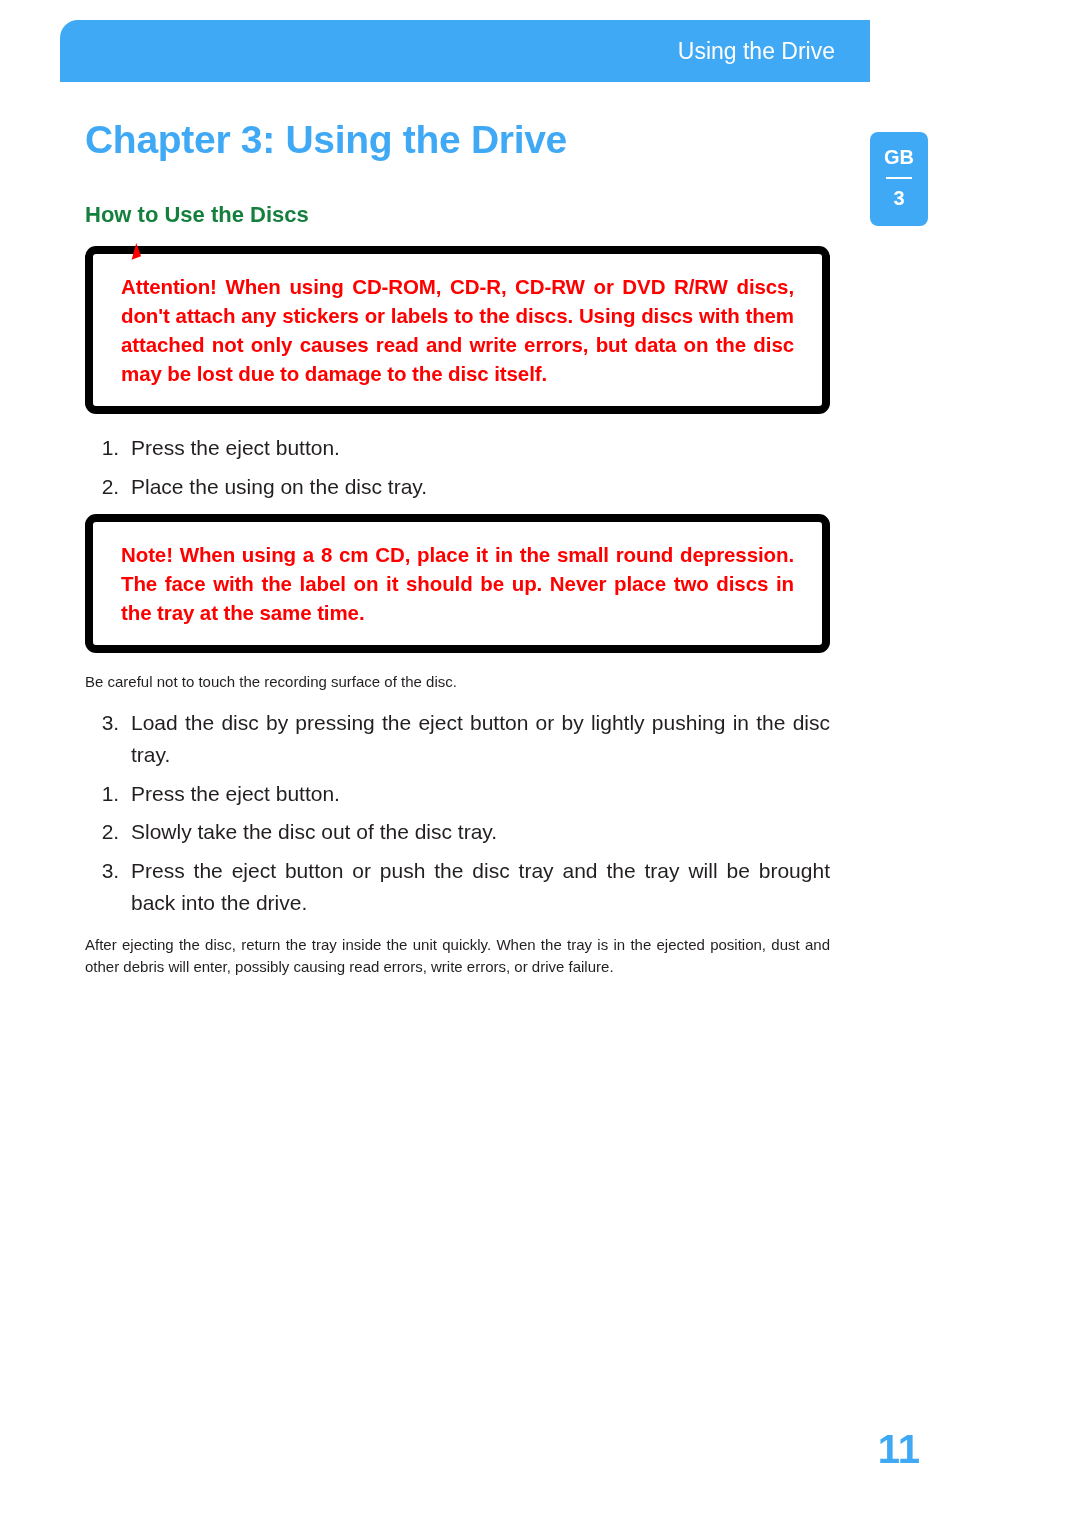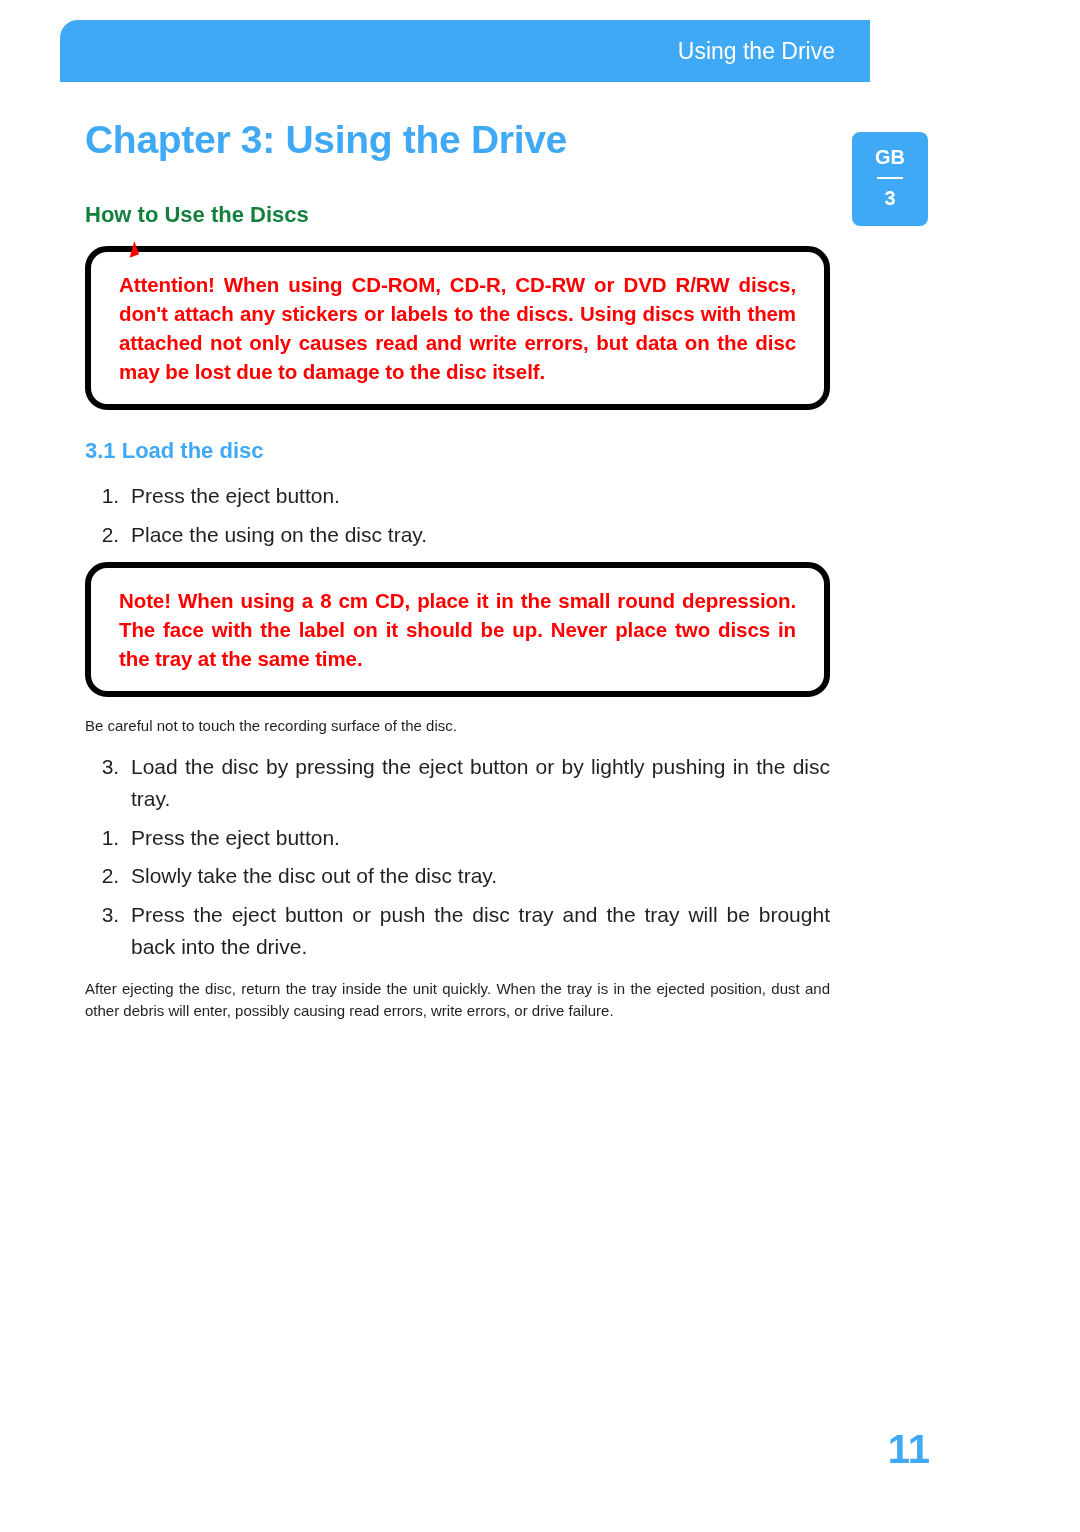--- a/index.html
+++ b/index.html
@@ -16,21 +16,21 @@
     border-bottom-left-radius: 0;
     display: flex; align-items: center; justify-content: flex-end;
     padding-right: 35px;
   }
   .header-bar span { color: #ffffff; font-size: 23px; }
 
   
   .side-tab {
     position: absolute;
     top: 132px; right: 152px;
-    width: 76px;
+    width: 58px;
     background: #3fa9f5;
     border-radius: 8px;
     color: #ffffff;
     text-align: center;
     font-weight: 700;
     font-size: 20px;
     padding: 14px 0 16px 0;
   }
   .side-tab .rule { height: 2px; background: #ffffff; width: 26px; margin: 8px auto; }
 
@@ -55,22 +55,22 @@
   }
 
   h3.subsection {
     color: #3fa9f5;
     font-size: 22px;
     font-weight: 800;
     margin: 28px 0 16px 0;
   }
 
   .callout {
-    border: 6px solid #000000;
-    border-radius: 22px;
+    border: 8px solid #000000;
+    border-radius: 11px;
     padding: 18px 28px 18px 28px;
     margin: 10px 0 18px 0;
     position: relative;
   }
   .callout.with-tail::before {
     content: "";
     position: absolute;
     top: -4px; left: 38px;
     width: 0; height: 0;
     border-left: 10px solid transparent;
@@ -97,21 +97,21 @@
 
   p.body {
     font-size: 15px;
     line-height: 1.45;
     margin: 14px 0;
     text-align: justify;
   }
 
   .page-number {
     position: absolute;
-    right: 150px; bottom: 60px;
+    right: 160px; bottom: 60px;
     color: #3fa9f5;
     font-size: 40px;
     font-weight: 800;
   }
 </style>
 </head>
 <body>
 
 <div class="page">
 
@@ -128,21 +128,20 @@
   <div class="content">
 
     <h1 class="chapter">Chapter 3:  Using the Drive</h1>
 
     <h2 class="section">How to Use the Discs</h2>
 
     <div class="callout with-tail">
       <p>Attention! When using CD-ROM, CD-R, CD-RW or DVD R/RW discs, don't attach any stickers or labels to the discs. Using discs with them attached not only causes read and write errors, but data on the disc may be lost due to damage to the disc itself.</p>
     </div>
 
-    <h3 class="subsection">3.1  Load the disc</h3>
 
     <ol class="steps">
       <li>Press the eject button.</li>
       <li>Place the using on the disc tray.</li>
     </ol>
 
     <div class="callout">
       <p>Note! When using a 8 cm CD, place it in the small round depression. The face with the label on it should be up. Never place two discs in the tray at the same time.</p>
     </div>
 

